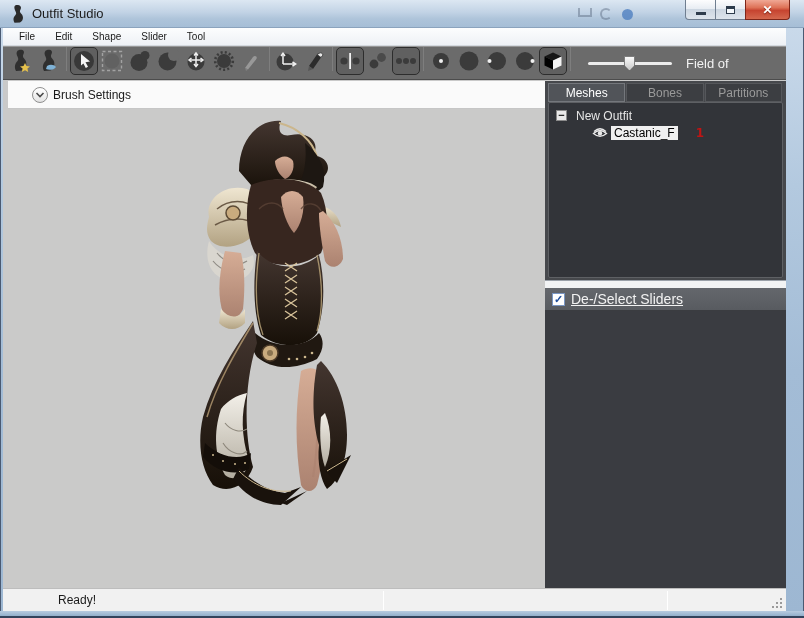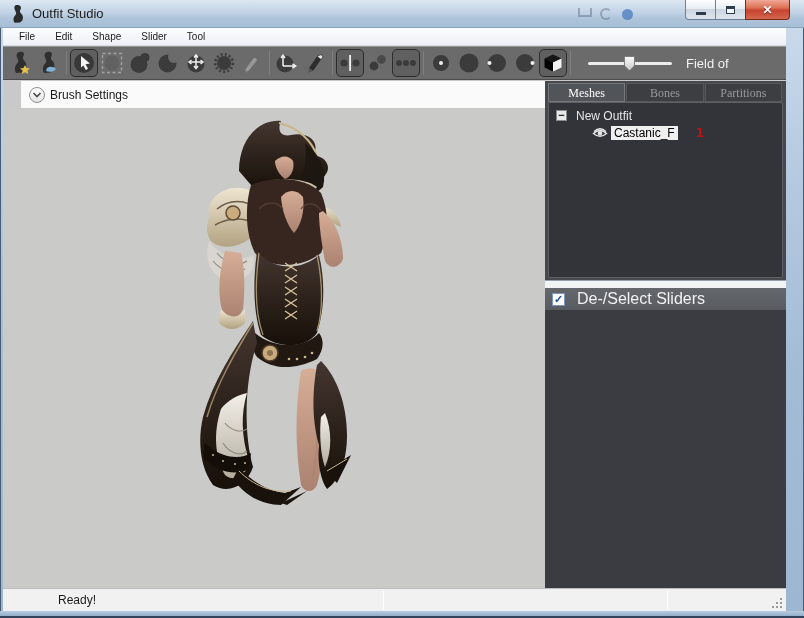--- a/index.html
+++ b/index.html
@@ -35,69 +35,69 @@
   
   .client { position:absolute; left:3px; top:28px; width:783px; height:583px; background:#c9c9c9; }
 
   .menubar { position:absolute; left:0; top:0; width:783px; height:18px;
     background:linear-gradient(180deg,#fcfdfe,#eef1f5); border-bottom:1px solid #d4d9df;
     display:flex; align-items:center; padding-left:6px; }
   .menu-item { font-size:10px; color:#1a1a1a; padding:1px 10px; cursor:default; }
 
   .toolbar { position:absolute; left:0; top:18px; width:783px; height:34px; background:#6b6b6b;
     border-top:1px solid #979797; border-bottom:1px solid #4c4c4c;
-    display:flex; align-items:center; padding-left:4px; overflow:hidden; white-space:nowrap; }
+    display:flex; padding-left:4px; overflow:hidden; white-space:nowrap; }
   .tbtn { width:28px; height:28px; display:inline-flex; align-items:center; justify-content:center;
     background:transparent; border:1px solid transparent; border-radius:5px; flex:0 0 auto; }
   .tbtn.sel { border-color:#2d2d2d; background:rgba(0,0,0,0.10); }
   .tbtn.dis { opacity:.45; }
   .tsep { width:1px; height:24px; background:#555; border-right:1px solid #7e7e7e; margin:0 3px; flex:0 0 auto; }
   .fov-wrap { display:inline-flex; align-items:center; margin-left:14px; flex:0 0 auto; }
   .fov-track { position:relative; width:84px; height:3px; background:#ececec; border-radius:2px; }
   .fov-thumb { position:absolute; left:36px; top:-6px; width:11px; height:15px;
     background:linear-gradient(180deg,#fafafa,#c9c9c9); border:1px solid #7e7e7e;
     clip-path:polygon(0 0,100% 0,100% 62%,50% 100%,0 62%); }
   .fov-label { color:#f2f2f2; font-size:13px; margin-left:14px; }
 
   .main { position:absolute; left:0; top:53px; width:783px; height:507px; }
 
   
   .left-col { position:absolute; left:0; top:0; width:542px; height:507px; }
-  .brush-bar { position:absolute; left:18px; top:0; width:542px; height:28px; background:#fafafa;
-    border-bottom:1px solid #c6c6c6; display:flex; align-items:center; padding-left:8px; }
+  .brush-bar { position:absolute; left:5px; top:0; width:542px; height:28px; background:#fafafa;
+    border-bottom:1px solid #c6c6c6; display:flex; align-items:center; padding-left:24px; }
   .chev-btn { width:16px; height:16px; border-radius:50%; border:1px solid #8f8f8f;
     background:linear-gradient(180deg,#ffffff,#e4e4e4); display:flex; align-items:center; justify-content:center; }
   .brush-label { font-size:12px; color:#1a1a1a; margin-left:5px; }
   .viewport { position:absolute; left:0; top:28px; width:542px; height:479px; background:#cacac9; overflow:hidden; }
   .model { position:absolute; left:152px; top:4px; }
 
   
   .right-col { position:absolute; left:542px; top:0; width:241px; height:507px; background:#46484c; }
   .tabs { position:absolute; left:3px; top:2px; right:3px; height:19px; display:flex; }
   .tab { flex:1; height:19px; font-size:12px; text-align:center; line-height:18px;
-    background:#3c3e42; border:1px solid #55575b; color:#9a9a9a; margin-right:1px;font-family:Liberation Serif, serif; }
+    background:#3c3e42; border:1px solid #55575b; color:#9a9a9a; margin-right:1px; }
   .tab.active { background:#515459; border-color:#74777c; color:#ffffff; }
   .tree { position:absolute; left:3px; top:21px; width:235px; height:176px; background:#323439;
     border:1px solid #5e6064; border-radius:2px; padding-top:4px; overflow:hidden; }
   .tree-row { display:flex; align-items:center; height:17px; font-size:12px; color:#e6e6e6; }
   .tree-root { padding-left:7px; }
   .tree-child { padding-left:43px; }
   .collapse-box { width:11px; height:11px; background:#e9e9e9; border:1px solid #8b8b8b;
     color:#222; font-size:11px; line-height:9px; text-align:center; margin-right:6px; font-weight:bold; }
   .eye { margin-right:3px; flex:0 0 auto; }
   .item-label { padding:0 3px; }
   .item-label.selected { background:#f0f0f0; color:#000; }
   .annot { color:#c01414; font-weight:bold; font-size:12px; margin-left:18px; font-family:"DejaVu Sans", sans-serif; }
   .splitter { position:absolute; left:0; top:199px; width:241px; height:8px; background:#f2f3f4; border-top:1px solid #9aa0a8; }
   .sliders-header { position:absolute; left:0; top:207px; width:241px; height:23px;
     background:linear-gradient(180deg,#64676c,#585b60); display:flex; align-items:center; padding-left:7px;
     border-bottom:1px solid #3a3c40; }
   .checkbox { width:13px; height:13px; background:#fff; border:1px solid #7a96c2; display:flex;
     align-items:center; justify-content:center; font-size:11px; color:#1f4e9c; font-weight:bold; line-height:11px; }
-  .sliders-label { color:#f2f2f2; font-size:16px; margin-left:12px; }
+  .sliders-label { color:#f2f2f2; font-size:14px; margin-left:6px;text-decoration:underline; }
   .sliders-area { position:absolute; left:0; top:230px; width:241px; height:277px; background:#3a3c41; }
 
   
   .statusbar { position:absolute; left:3px; top:588px; width:783px; height:23px; background:#f1f1f1;
     border-top:1px solid #bdbdbd; }
   .status-text { position:absolute; left:7px; top:4px; font-size:12px; color:#1a1a1a;margin-left:48px; }
   .ssep { position:absolute; top:2px; width:1px; height:19px; background:#c9c9c9; border-right:1px solid #fff; }
   .ssep1 { left:380px; } .ssep2 { left:664px; }
   .grip { position:absolute; right:3px; bottom:2px; }
 

